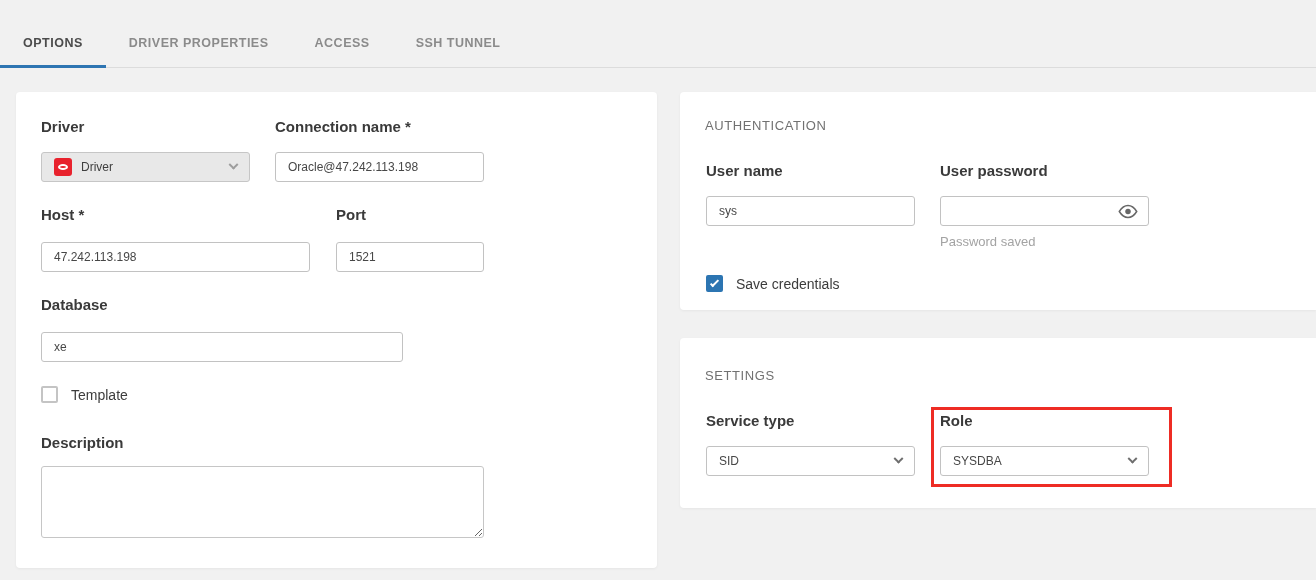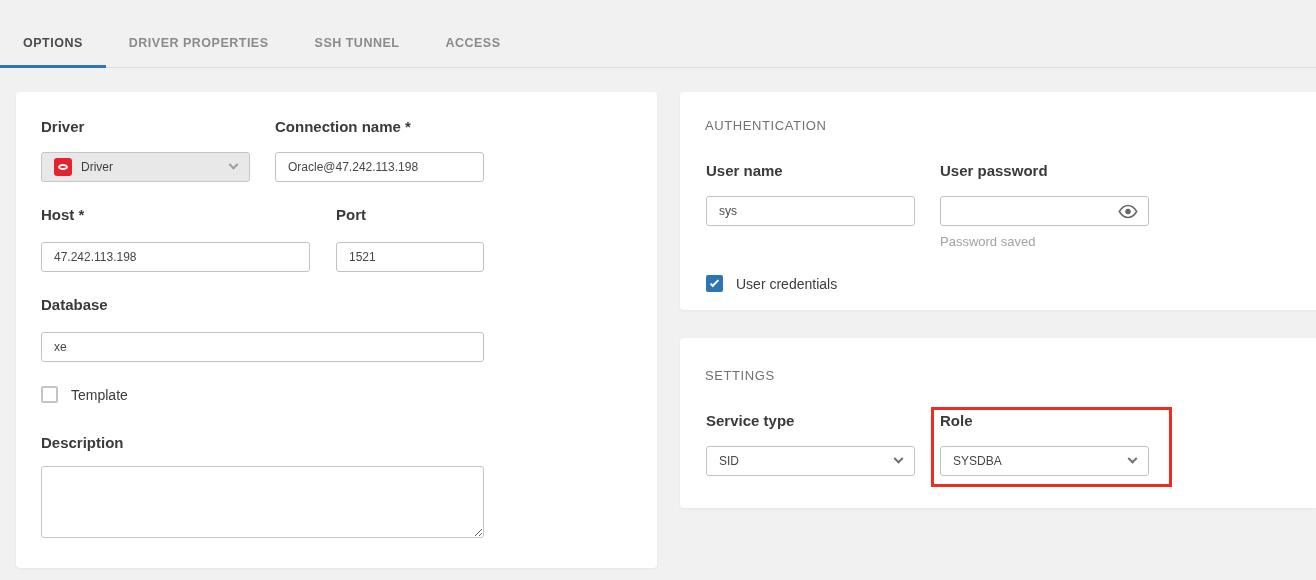--- a/index.html
+++ b/index.html
@@ -116,22 +116,22 @@
     border: 3px solid #ee2c24; pointer-events: none;
   }
   .redbox.visible { display: block; }
 </style>
 </head>
 <body>
 
 <div class="tabbar">
   <div class="tab active">OPTIONS</div>
   <div class="tab">DRIVER PROPERTIES</div>
+  <div class="tab">ACCESS</div>
   <div class="tab">SSH TUNNEL</div>
-  <div class="tab">ACCESS</div>
 </div>
 
 <div class="card" id="card-main">
 
   <div class="abs field-label" style="left:25px; top:26px;">Driver</div>
   <div class="abs select disabled" style="left:25px; top:60px; width:209px;">
     <div class="oracle-ic">
         <span></span>
       </div>
     <span style="color:#3f3f3f;">Driver</span>
@@ -141,21 +141,21 @@
   <div class="abs field-label" style="left:259px; top:26px;">Connection name *</div>
   <input class="abs tbox" style="left: 259px; top: 60px; width: 209px;" value="Oracle@47.242.113.198">
 
   <div class="abs field-label" style="left:25px; top:114px;">Host *</div>
   <input class="abs tbox" style="left: 25px; top: 150px; width: 269px;" value="47.242.113.198">
 
   <div class="abs field-label" style="left:320px; top:114px;">Port</div>
   <input class="abs tbox" style="left: 320px; top: 150px; width: 148px;" value="1521">
 
   <div class="abs field-label" style="left:25px; top:204px;">Database</div>
-  <input class="abs tbox" style="left: 25px; top: 240px; width: 443px;" value="xe">
+  <input class="abs tbox" style="left: 25px; top: 240px; width: 362px;" value="xe">
 
   <div class="abs cbx-row" style="left:25px; top:294px;">
     <div class="cbx"></div>
     <span class="cbx-label">Template</span>
   </div>
 
   <div class="abs field-label" style="left:25px; top:342px;">Description</div>
   <textarea class="abs desc" style="left: 25px; top: 374px;" value=""></textarea>
 </div>
 
@@ -173,21 +173,21 @@
       <path d="M12 1.5 C6.5 1.5 2.5 8 2.5 8 C2.5 8 6.5 14.5 12 14.5 C17.5 14.5 21.5 8 21.5 8 C21.5 8 17.5 1.5 12 1.5 Z" fill="none" stroke="#676767" stroke-width="1.6"></path>
       <circle cx="12" cy="8" r="3" fill="#676767"></circle>
     </svg>
   </div>
   <div class="abs hint" style="left:260px; top:142px;">Password saved</div>
 
   <div class="abs cbx-row" style="left:26px; top:183px;">
     <div class="cbx checked">
         <span class="tick"></span>
       </div>
-    <span class="cbx-label">User credentials</span>
+    <span class="cbx-label">Save credentials</span>
   </div>
 </div>
 
 <div class="card" id="card-settings">
 
   <div class="abs section-title" style="left:25px; top:30px;">SETTINGS</div>
 
   <div class="abs field-label" style="left:26px; top:74px;">Service type</div>
   <div class="abs select" style="left:26px; top:108px; width:209px;">
     <span>SID</span>

